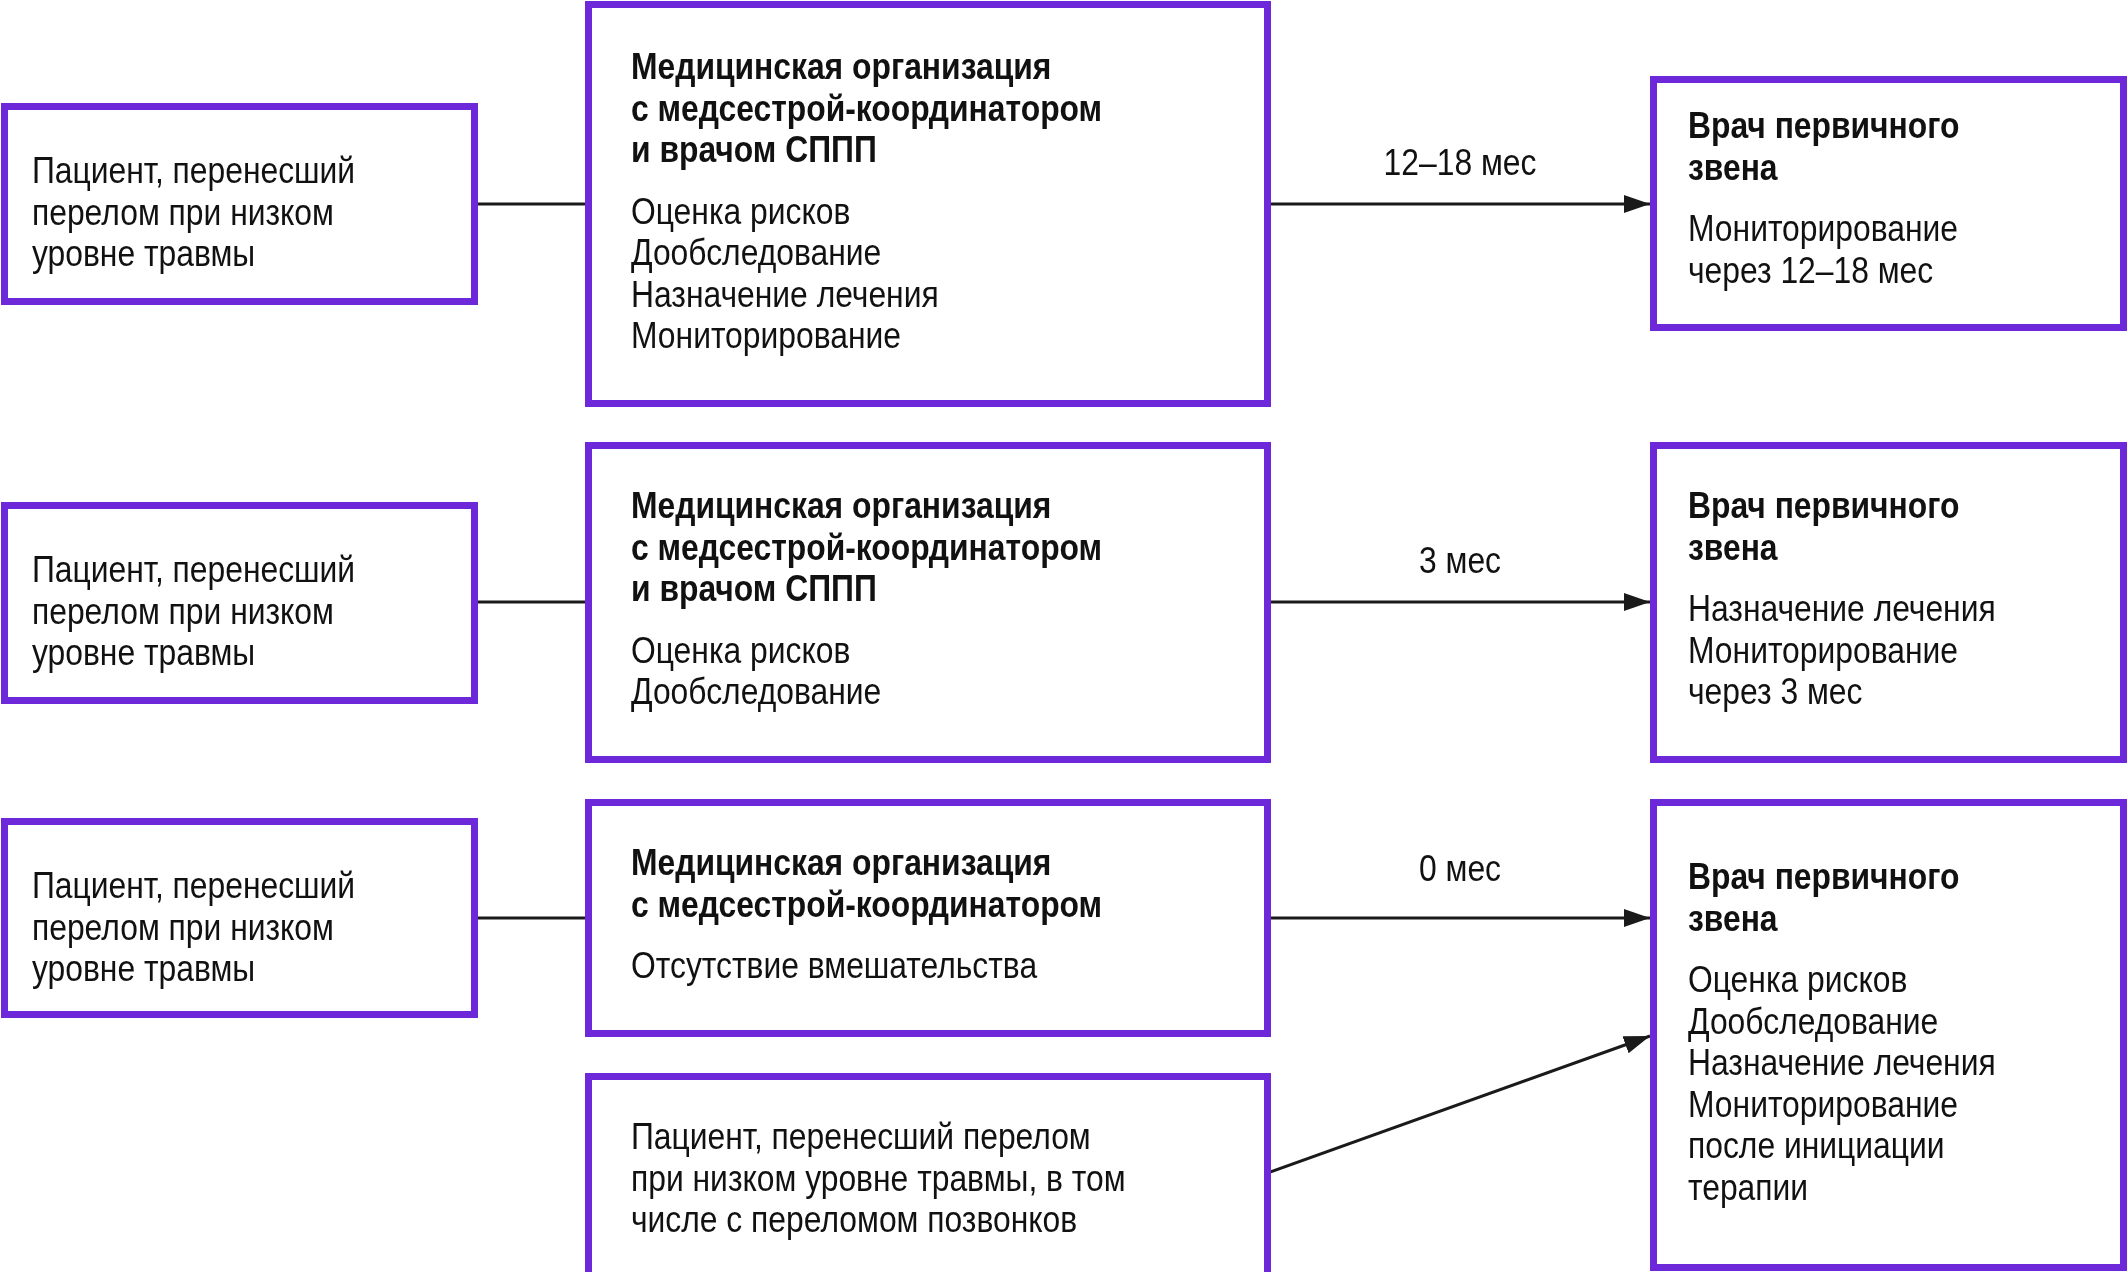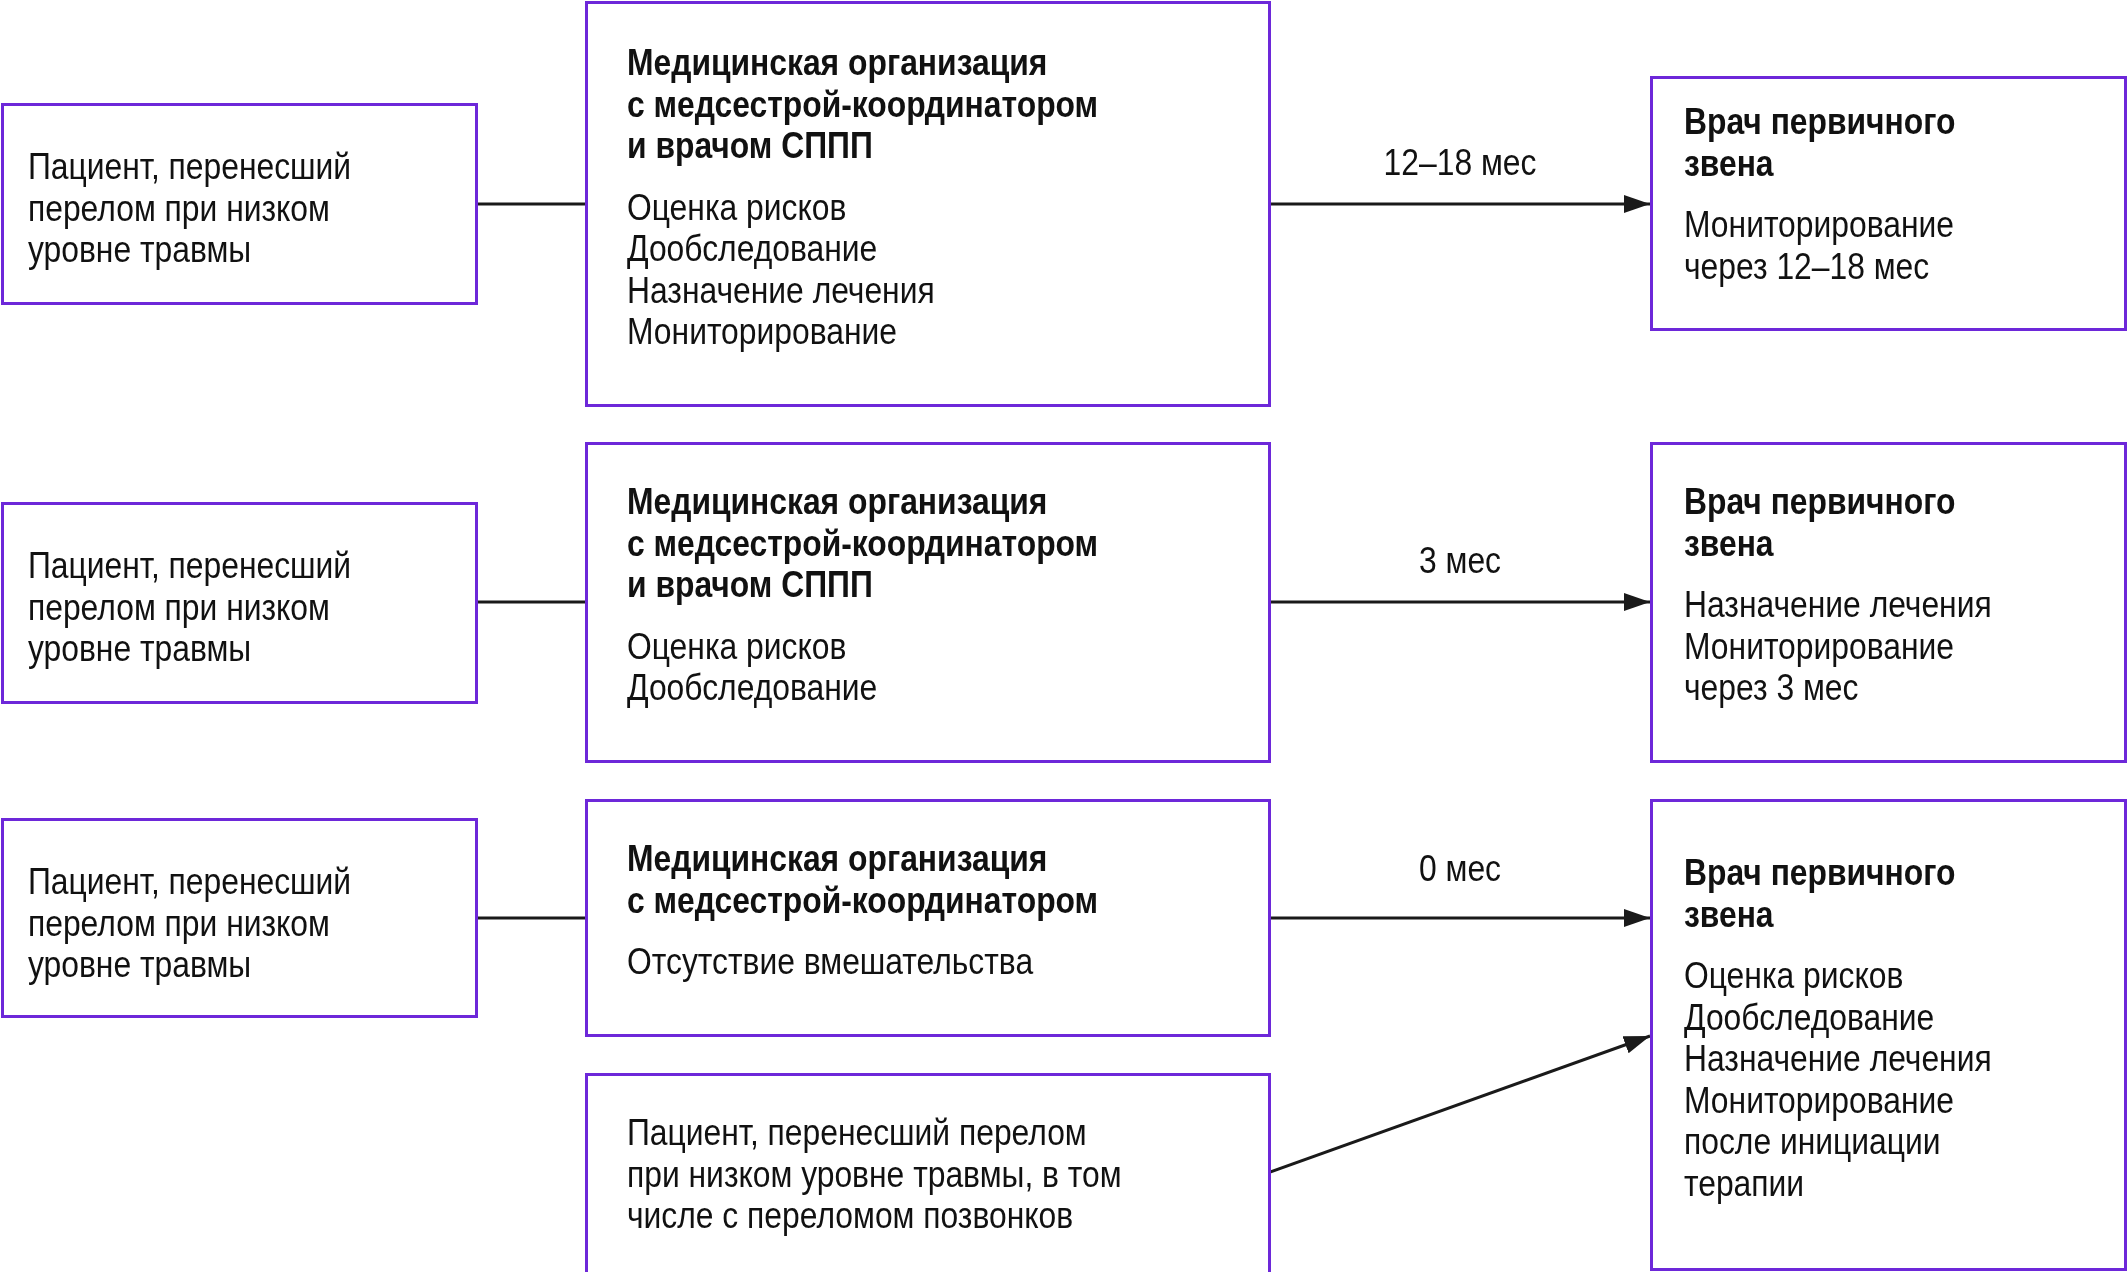--- a/index.html
+++ b/index.html
@@ -1,18 +1,18 @@
 <!DOCTYPE html>
 <html><head>
 <meta charset="utf-8">
 <style>
   html, body { margin: 0; padding: 0; background: #ffffff; }
   body { width: 2127px; height: 1272px; position: relative; overflow: hidden;
          font-family: "Liberation Sans", sans-serif; color: #111111; }
-  .box { position: absolute; box-sizing: border-box; border: 3px solid #6d28d9; background: #ffffff; }
+  .box { position: absolute; box-sizing: border-box; border: 7px solid #6d28d9; background: #ffffff; }
   .txt { position: absolute; left: 24px; font-size: 37px; line-height: 41.5px;
          transform: scaleX(0.86); transform-origin: left top; white-space: nowrap; }
   .ln { display: block; }
   .b { font-weight: bold; }
   .lbl { position: absolute; font-size: 37px; line-height: 41.5px; transform: scaleX(0.86);
          transform-origin: center top; white-space: nowrap; text-align: center; width: 300px; }
   svg.conn { position: absolute; left: 0; top: 0; width: 2127px; height: 1272px; pointer-events: none; }
 </style>
 </head>
 <body>

